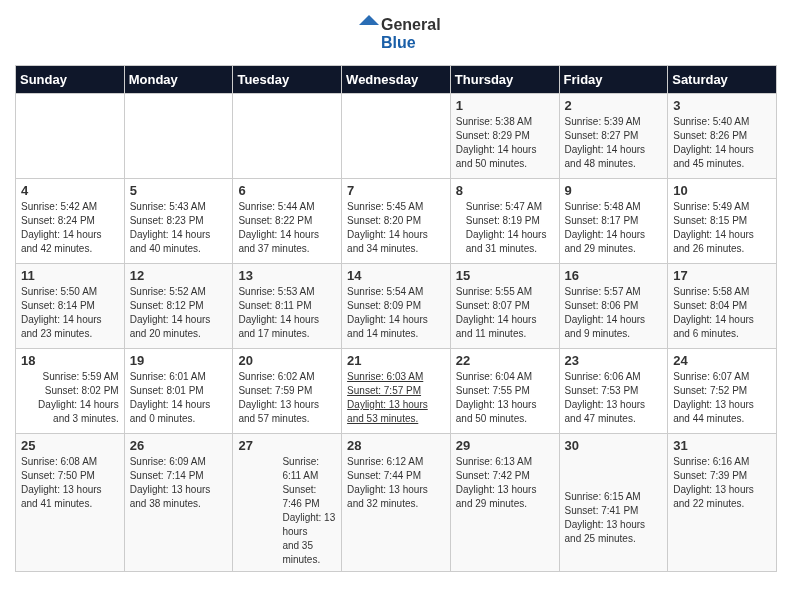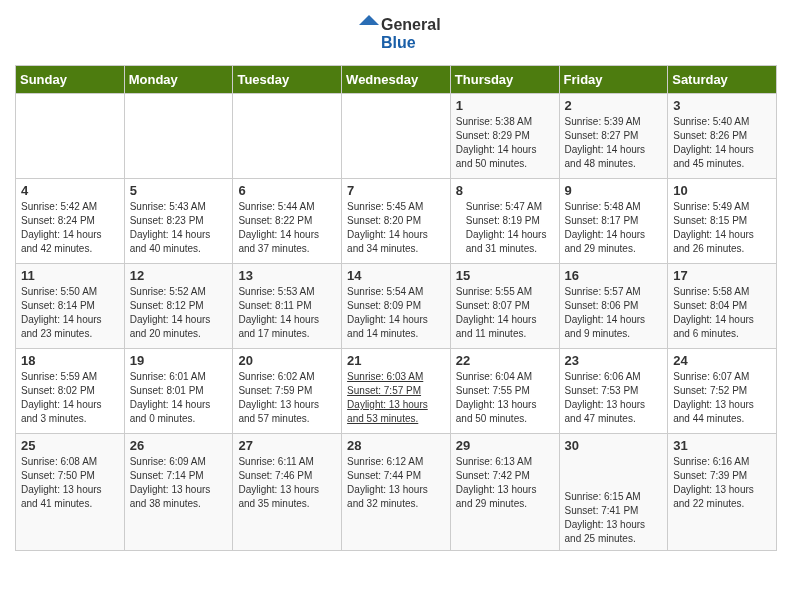--- a/index.html
+++ b/index.html
@@ -32,21 +32,21 @@
     .location {
       font-size: 14px;
       color: #555;
     }
     table {
       width: 100%;
       border-collapse: collapse;
       table-layout: fixed;
     }
     thead tr {
-      background-color: #4d7c0f;
+      background-color: #0f172a;
       color: #fff;
       padding-left: 8px;
     }
     thead th {
       padding: 6px 4px;
       font-size: 13px;
       font-weight: bold;
       text-align: left;
       border: 1px solid #ccc;
     }
@@ -235,21 +235,21 @@
           <span class="day-num">17</span>
           <div class="day-info" style="white-space: pre-line;">Sunrise: 5:58 AM
 Sunset: 8:04 PM
 Daylight: 14 hours
 and 6 minutes.</div>
         </td>
       </tr>
       <tr>
         <td>
           <span class="day-num">18</span>
-          <div class="day-info" style="white-space: pre-line;">Sunrise: 5:59 AM
+          <div class="day-info" style="white-space: pre-line; text-align: right;">Sunrise: 5:59 AM
 Sunset: 8:02 PM
 Daylight: 14 hours
 and 3 minutes.</div>
         </td>
         <td>
           <span class="day-num">19</span>
           <div class="day-info" style="white-space: pre-line;">Sunrise: 6:01 AM
 Sunset: 8:01 PM
 Daylight: 14 hours
 and 0 minutes.</div>
@@ -300,21 +300,21 @@
         </td>
         <td>
           <span class="day-num">26</span>
           <div class="day-info" style="white-space: pre-line;">Sunrise: 6:09 AM
 Sunset: 7:14 PM
 Daylight: 13 hours
 and 38 minutes.</div>
         </td>
         <td>
           <span class="day-num">27</span>
-          <div class="day-info" style="white-space: pre-line;">Sunrise: 6:11 AM
+          <div class="day-info" style="white-space: pre-line; margin-left: 44px;">Sunrise: 6:11 AM
 Sunset: 7:46 PM
 Daylight: 13 hours
 and 35 minutes.</div>
         </td>
         <td>
           <span class="day-num">28</span>
           <div class="day-info" style="white-space: pre-line;">Sunrise: 6:12 AM
 Sunset: 7:44 PM
 Daylight: 13 hours
 and 32 minutes.</div>

